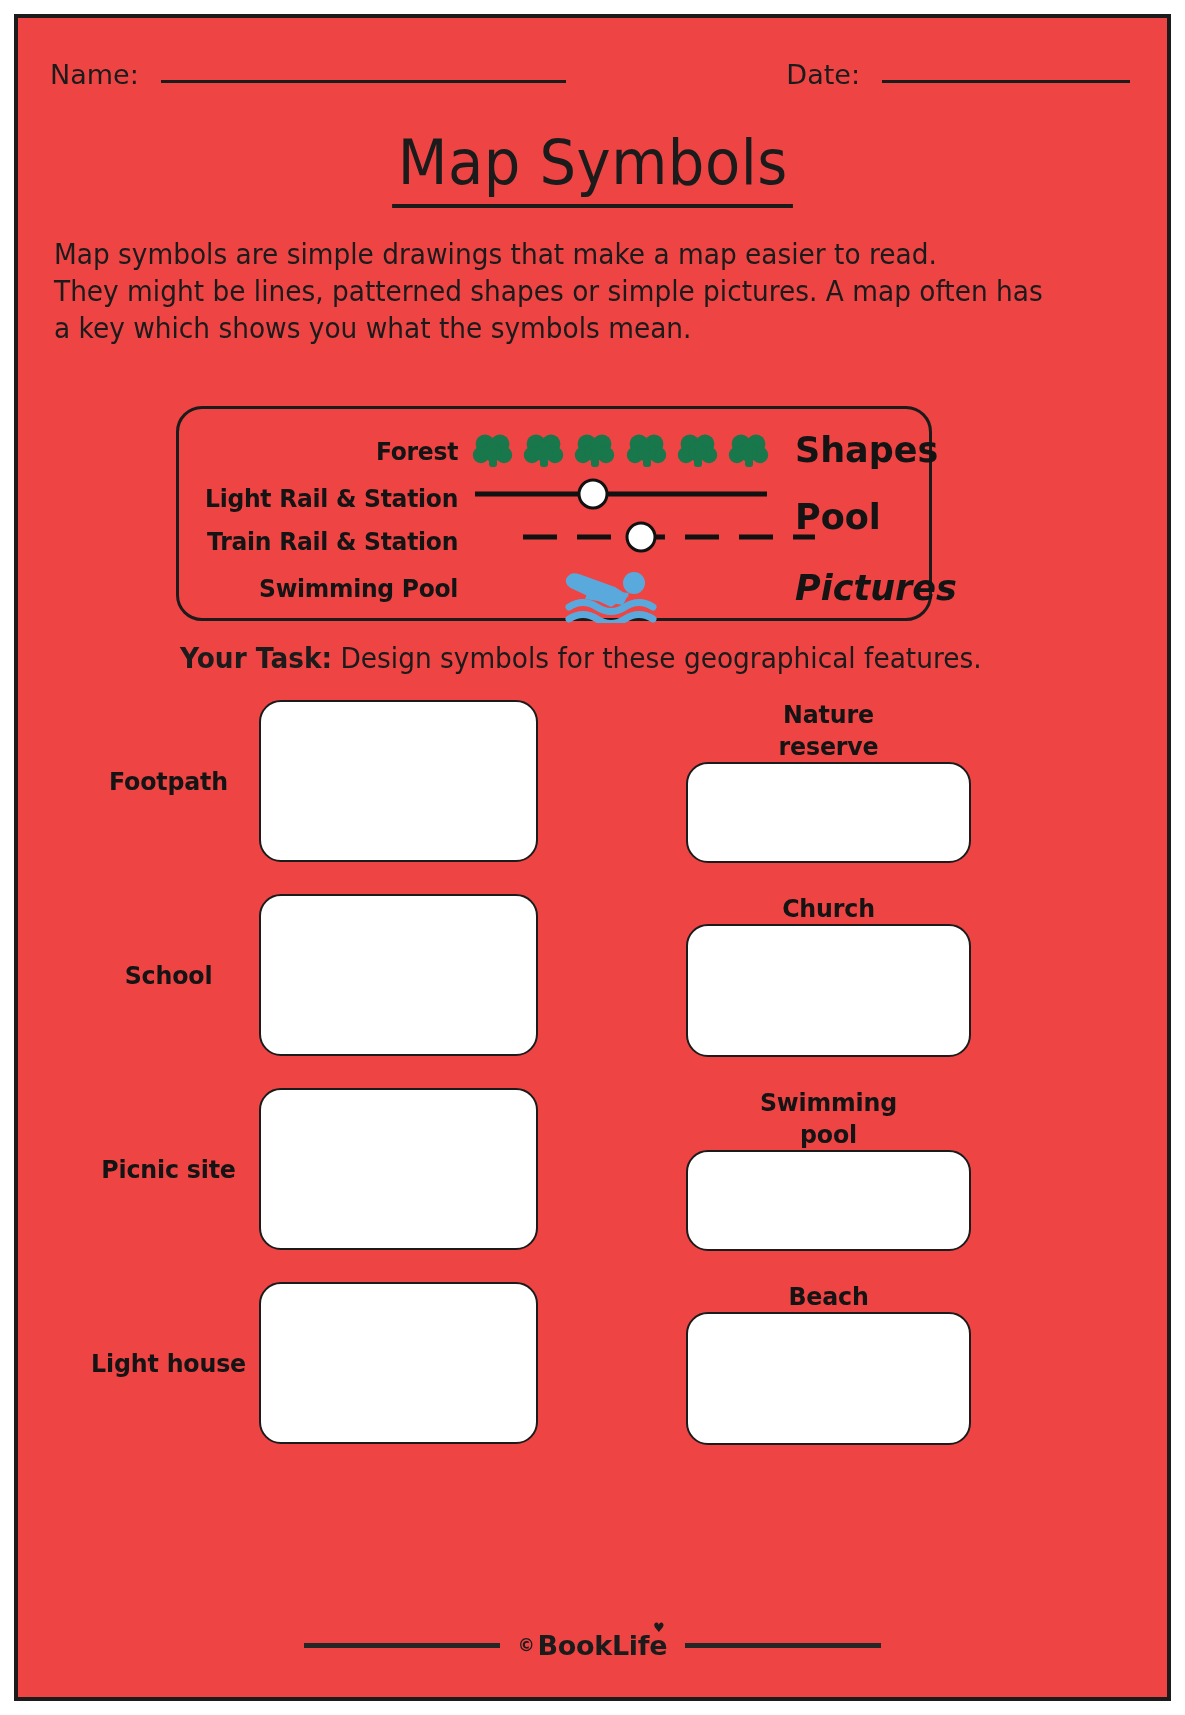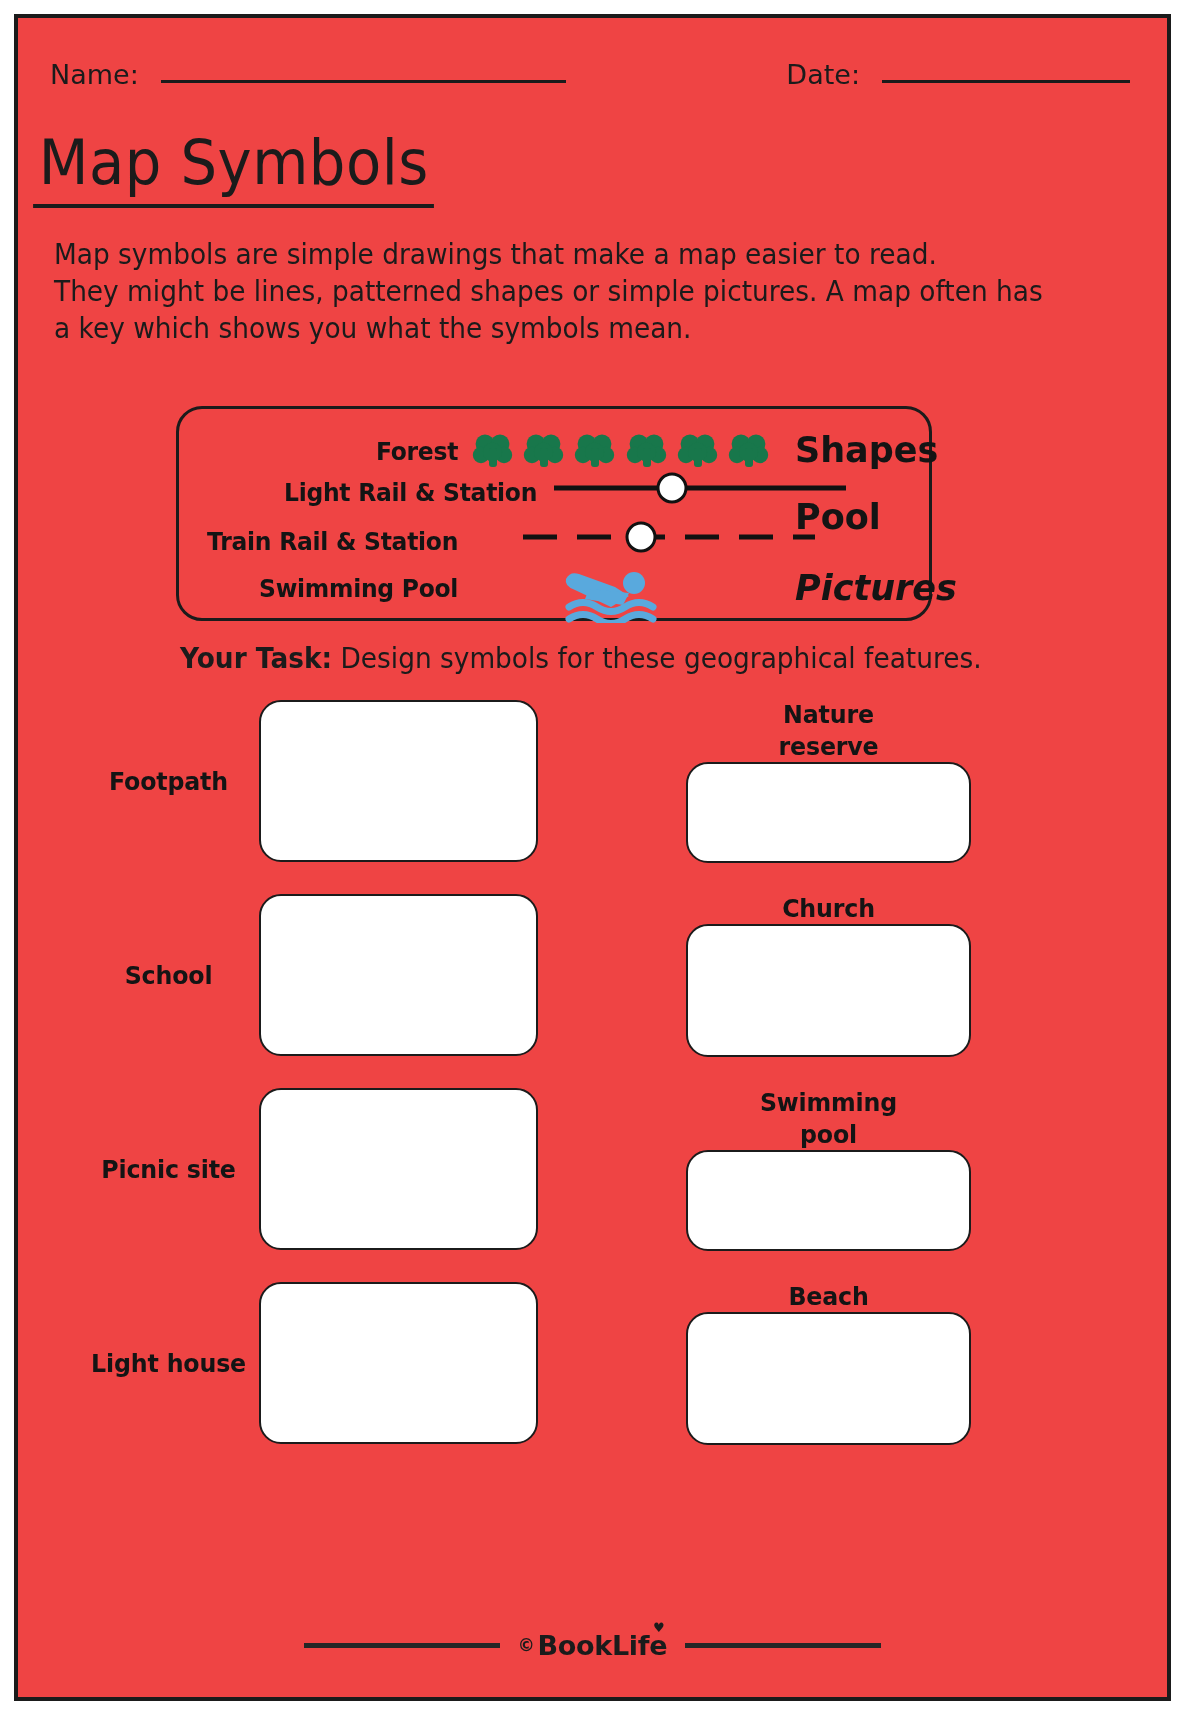--- a/index.html
+++ b/index.html
@@ -56,21 +56,21 @@
   .rule-name { width: 405px; margin-left: 22px; }
   .rule-date { width: 248px; margin-left: 22px; }
   .nd-spacer { flex: 1 1 auto; }
 
   
   .title-wrap {
     position: absolute;
     top: 110px;
     left: 0;
     width: 100%;
-    text-align: left;
+    text-align: center;
   }
   .title {
     display: inline-block;
     font-family: "DejaVu Sans", sans-serif;
     font-size: 62px;
     font-weight: 400;
     color: #1b1b1b;
     letter-spacing: 0.5px;
     border-bottom: 4px solid #1b1b1b;
     padding: 0 6px 6px 6px;
@@ -125,21 +125,21 @@
     box-sizing: border-box;
     transform: scaleX(0.92);
     transform-origin: right center;
   }
   .key-art {
     width: 300px;
     height: 47px;
     position: relative;
   }
   .row-forest { top: 18px; }
-  .row-light  { top: 59px; justify-content: center; }
+  .row-light  { top: 65px; }
   .row-train  { top: 108px; gap: 48px; }
   .row-pool   { top: 150px; height: 58px; }
 
   .group-shapes   { position: absolute; left: 600px; top: 18px;  height: 47px; line-height: 47px; }
   .group-lines    { position: absolute; left: 600px; top: 85px;  height: 47px; line-height: 47px; }
   .group-pictures { position: absolute; left: 600px; top: 150px; height: 58px; line-height: 58px; font-style: italic; }
   .group-txt {
     font-family: "DejaVu Sans", sans-serif;
     font-weight: bold;
     font-size: 35px;

